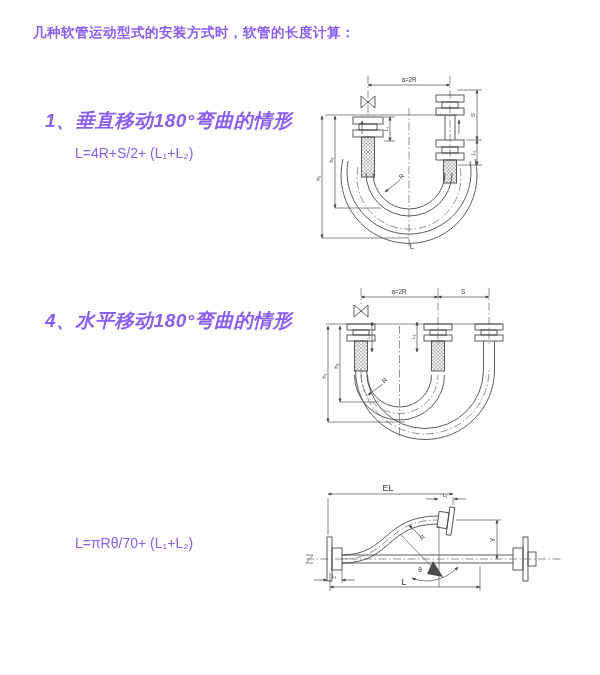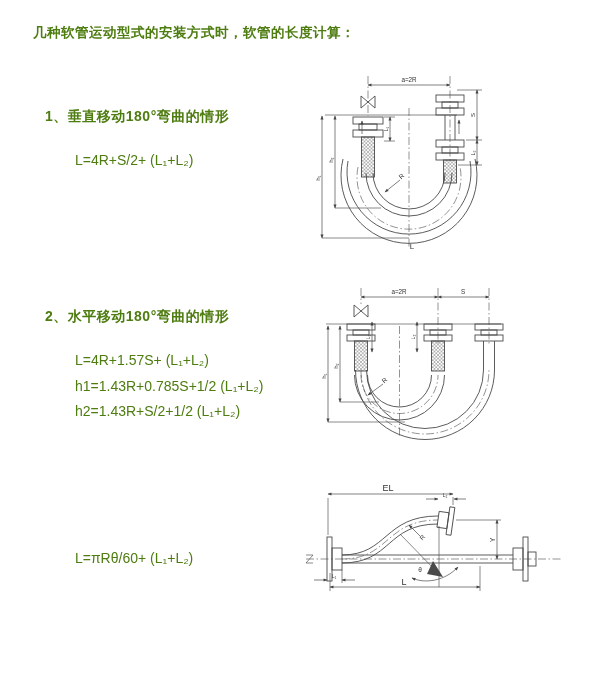--- a/index.html
+++ b/index.html
@@ -1,21 +1,21 @@
 <!DOCTYPE html>
 <html><head>
 <meta charset="utf-8">
 <style>
   html,body{margin:0;padding:0;background:#fff;}
   #page{position:relative;width:600px;height:675px;background:#ffffff;overflow:hidden;
-        font-family:"Liberation Sans","DejaVu Sans",sans-serif;color:#4d7c0f;}
+        font-family:"Liberation Sans","DejaVu Sans",sans-serif;color:#8b5cf6;}
   .title{position:absolute;left:33px;top:24px;font-size:13.5px;font-weight:700;letter-spacing:0.5px;}
   .section{position:absolute;left:45px;}
-  .section .heading{font-size:14px;font-weight:700;letter-spacing:0.5px;}
-  .section .formulas{margin-top:22px;padding-left:30px;}
+  .section .heading{font-size:19px;font-weight:700;letter-spacing:0.5px;font-style:italic;}
+  .section .formulas{margin-top:7px;padding-left:30px;}
   .section .formulas div{font-size:14px;line-height:25.5px;white-space:pre;}
   #s1{top:108px;}
   #s2{top:308px;}
   #s3{top:524px;}
   .diag{position:absolute;}
   #d1{left:305px;top:68px;}
   #d2{left:305px;top:278px;}
   #d3{left:300px;top:476px;}
   svg{display:block;}
   svg text{font-family:"Liberation Sans","DejaVu Sans",sans-serif;fill:#333;}
@@ -33,31 +33,26 @@
   <div class="title">几种软管运动型式的安装方式时，软管的长度计算：</div>
 
   <div class="section" id="s1">
     <div class="heading">1、垂直移动180°弯曲的情形</div>
     <div class="formulas">
       <div>L=4R+S/2+ (L₁+L₂)</div>
     </div>
   </div>
 
   <div class="section" id="s2">
-    <div class="heading">2、水平移动180°弯曲的情形</div>
-    <div class="formulas">
-      <div>L=4R+1.57S+ (L₁+L₂)</div>
-      <div>h1=1.43R+0.785S+1/2 (L₁+L₂)</div>
-      <div>h2=1.43R+S/2+1/2 (L₁+L₂)</div>
-    </div>
+    <div class="heading">4、水平移动180°弯曲的情形</div>
   </div>
 
   <div class="section" id="s3">
     <div class="formulas">
-      <div>L=πRθ/60+ (L₁+L₂)</div>
+      <div>L=πRθ/70+ (L₁+L₂)</div>
     </div>
   </div>
 
   <div class="diag" id="d1">
   <svg width="300" height="195" viewBox="0 0 300 195">
     <defs>
       <pattern id="b1" width="3.5" height="3.5" patternUnits="userSpaceOnUse">
         <path d="M0,3.5 L3.5,0 M0,0 L3.5,3.5" stroke="#666" stroke-width="0.45"></path>
       </pattern>
       <marker id="a1" viewBox="0 0 10 10" refX="9" refY="5" markerWidth="8" markerHeight="5.5" orient="auto-start-reverse">

